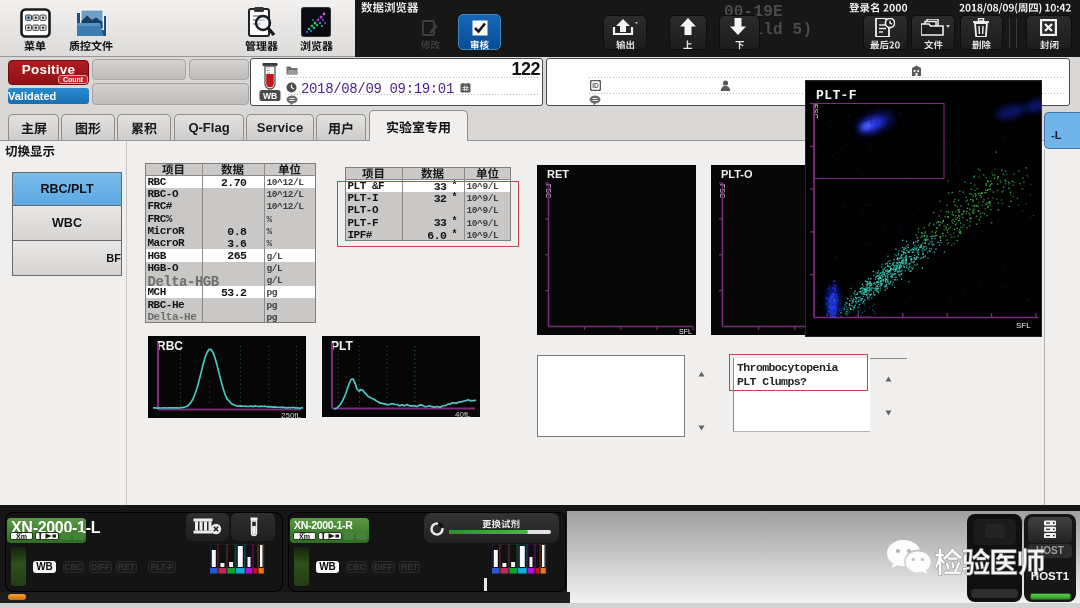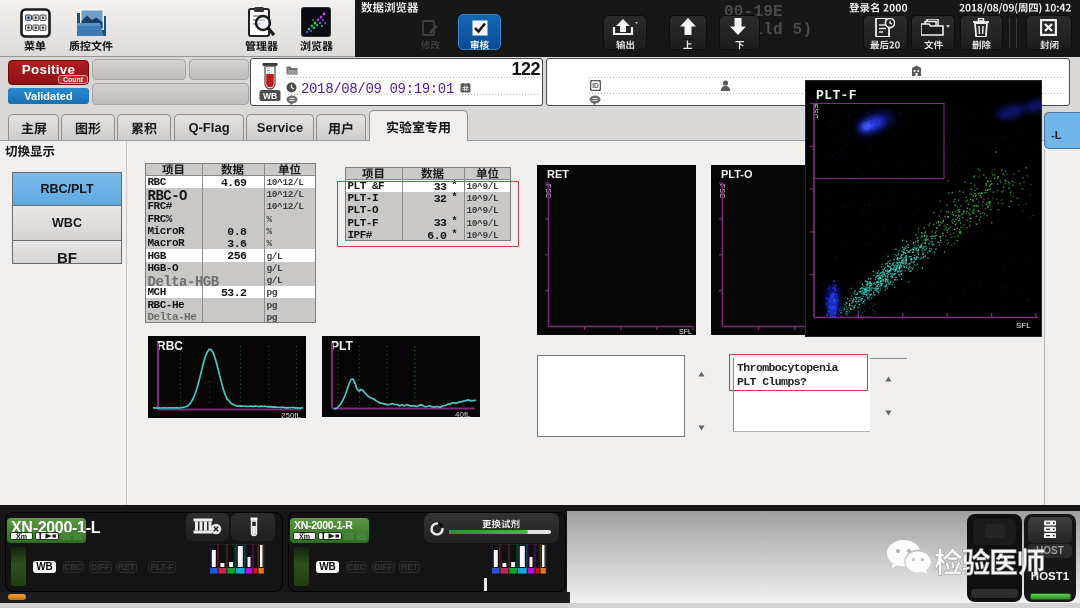--- a/index.html
+++ b/index.html
@@ -163,21 +163,21 @@
 <svg style="position:absolute;left:1039.5px;top:37.5px;overflow:visible" width="21" height="13">
     <path transform="translate(0,10.5)" d="M5.0 -3.9C5.3 -3.2 5.7 -2.2 5.9 -1.7L6.9 -2.1C6.7 -2.7 6.3 -3.6 6.0 -4.2ZM7.2 -8.0V-6.0H5.0V-4.9H7.2V-0.5C7.2 -0.3 7.1 -0.3 7.0 -0.3C6.8 -0.3 6.3 -0.3 5.8 -0.3C5.9 0.0 6.1 0.5 6.2 0.8C6.9 0.8 7.5 0.8 7.8 0.6C8.2 0.4 8.3 0.1 8.3 -0.5V-4.9H9.2V-6.0H8.3V-8.0ZM2.1 -8.1V-7.0H0.7V-6.0H2.1V-5.0H0.4V-4.0H4.8V-5.0H3.2V-6.0H4.6V-7.0H3.2V-8.1ZM0.3 -0.6 0.4 0.5C1.6 0.3 3.4 0.1 4.9 -0.1L4.9 -1.2L3.2 -1.0V-1.9H4.7V-3.0H3.2V-3.8H2.1V-3.0H0.6V-1.9H2.1V-0.8C1.4 -0.8 0.8 -0.7 0.3 -0.6Z M10.1 -5.8V0.8H11.3V-5.8ZM10.3 -7.5C10.7 -7.0 11.2 -6.4 11.5 -6.0L12.4 -6.6C12.2 -7.0 11.6 -7.6 11.2 -8.1ZM14.6 -6.2V-5.0H11.8V-3.9H13.9C13.3 -3.0 12.4 -2.2 11.3 -1.7C11.6 -1.5 12.0 -1.1 12.1 -0.9C13.1 -1.4 14.0 -2.2 14.6 -3.0V-1.2C14.6 -1.1 14.6 -1.0 14.4 -1.0C14.3 -1.0 13.7 -1.0 13.2 -1.0C13.4 -0.7 13.5 -0.2 13.6 0.1C14.4 0.1 14.9 0.0 15.3 -0.1C15.7 -0.3 15.8 -0.6 15.8 -1.2V-3.9H16.9V-5.0H15.8V-6.2ZM12.8 -7.6V-6.6H17.3V-0.4C17.3 -0.2 17.3 -0.2 17.1 -0.2C17.0 -0.2 16.5 -0.2 16.1 -0.2C16.3 0.1 16.4 0.5 16.4 0.8C17.1 0.8 17.6 0.8 18.0 0.6C18.3 0.4 18.4 0.2 18.4 -0.4V-7.6Z" fill="#e8e8e8"></path>
   </svg>
 <div class="a" style="left:0;top:57px;width:1080px;height:50px;background:#d9d8d6"></div>
 <div class="a" style="left:8px;top:60px;width:81px;height:25px;border-radius:4px;background:linear-gradient(#b01b20,#8e1217);border:1px solid #6e0c10"></div>
 <div class="a" style="left:8px;top:62px;width:81px;text-align:center;font-size:13.5px;font-weight:bold;color:#fff;letter-spacing:0.2px">Positive</div>
 <div class="a" style="left:58px;top:74.5px;width:30px;height:9.5px;border-radius:3px;background:#c22328;border:1px solid #dba0a0;font-size:7px;font-weight:bold;color:#fff;text-align:center;line-height:8.5px">Count</div>
 <div class="a" style="left:92px;top:59px;width:94px;height:21px;border-radius:4px;background:linear-gradient(#d3d2d0,#bebdbb);border:1px solid #a6a5a3"></div>
 <div class="a" style="left:189px;top:59px;width:60px;height:21px;border-radius:4px;background:linear-gradient(#d3d2d0,#bebdbb);border:1px solid #a6a5a3"></div>
 <div class="a" style="left:92px;top:83px;width:157px;height:22px;border-radius:4px;background:linear-gradient(#d3d2d0,#bebdbb);border:1px solid #a6a5a3"></div>
-<div class="a" style="left:8px;top:88px;width:81px;height:16px;border-radius:3px;background:linear-gradient(#2a8ace,#176fb2);font-size:11px;font-weight:bold;color:#fff;text-align:center;line-height:16px">Validated</div>
+<div class="a" style="left:8px;top:88px;width:81px;height:16px;border-radius:3px;background:linear-gradient(#2a8ace,#176fb2);font-size:11px;font-weight:bold;color:#fff;line-height:16px">Validated</div>
 <div class="a" style="left:250px;top:58px;width:293px;height:48px;background:#fff;border:1.5px solid #4a4a4a;border-radius:3px"></div>
 <div class="a" style="left:460px;top:59px;width:80px;font-size:18px;font-weight:bold;color:#111;text-align:right;letter-spacing:-0.5px">122</div>
 <svg class="a" style="left:259px;top:62px" width="22" height="44">
 <rect x="3.5" y="1" width="15" height="3" rx="1" fill="#3a3a3a"></rect>
 <path d="M6 4 L6 22 A5 5 0 0 0 16 22 L16 4 Z" fill="#fff" stroke="#555" stroke-width="1.3"></path>
 <path d="M7.2 12 L7.2 21.5 A3.8 3.8 0 0 0 14.8 21.5 L14.8 12 Z" fill="#c0171c"></path>
 <line x1="8" y1="6" x2="11" y2="6" stroke="#999" stroke-width="0.8"></line>
 <line x1="8" y1="8.5" x2="11" y2="8.5" stroke="#999" stroke-width="0.8"></line>
 <line x1="8" y1="11" x2="11" y2="11" stroke="#999" stroke-width="0.8"></line>
 <rect x="0.5" y="28" width="21" height="11" rx="2.5" fill="#4c4c4c"></rect>
@@ -261,51 +261,51 @@
   </svg>
 <div class="a" style="left:1044px;top:112px;width:36px;height:37px;border-radius:5px 0 0 5px;background:#6fb5e9;border:1.5px solid #44749f;border-right:none"></div>
 <div class="a" style="left:1051px;top:129px;font-size:11px;font-weight:bold;color:#12222e">-L</div>
 <div class="a" style="left:1044px;top:149px;width:1px;height:356px;background:#b5b4b2"></div>
 <svg style="position:absolute;left:5px;top:142.2px;overflow:visible" width="52" height="18">
     <path transform="translate(0,13.8)" d="M5.2 -9.7V-8.3H6.9C6.8 -4.7 6.7 -1.7 3.9 -0.0C4.2 0.2 4.7 0.8 4.9 1.2C8.0 -0.8 8.3 -4.3 8.4 -8.3H10.3C10.2 -3.2 10.1 -1.2 9.7 -0.7C9.6 -0.6 9.4 -0.5 9.2 -0.5C8.9 -0.5 8.3 -0.5 7.7 -0.6C7.9 -0.1 8.1 0.6 8.2 1.0C8.8 1.0 9.5 1.0 10.0 0.9C10.4 0.8 10.8 0.7 11.1 0.2C11.6 -0.5 11.7 -2.7 11.9 -8.9C11.9 -9.1 11.9 -9.7 11.9 -9.7ZM1.8 -0.5C2.1 -0.8 2.6 -1.1 5.5 -2.4C5.4 -2.7 5.3 -3.3 5.3 -3.7L3.2 -2.9V-6.0L5.5 -6.4L5.2 -7.8L3.2 -7.4V-10.1H1.8V-7.1L0.2 -6.8L0.5 -5.4L1.8 -5.7V-2.9C1.8 -2.3 1.4 -2.0 1.1 -1.8C1.3 -1.5 1.6 -0.9 1.8 -0.5Z M16.7 -3.7V-2.5H19.4C18.9 -1.6 17.9 -0.7 16.0 0.1C16.4 0.4 16.8 0.8 17.1 1.1C18.8 0.3 19.9 -0.7 20.5 -1.7C21.3 -0.4 22.5 0.5 23.9 1.1C24.1 0.7 24.5 0.2 24.8 -0.1C23.4 -0.5 22.2 -1.4 21.5 -2.5H24.6V-3.7H23.8V-7.4H22.6C23.0 -7.9 23.4 -8.5 23.6 -9.0L22.6 -9.6L22.4 -9.6H20.2C20.3 -9.8 20.4 -10.1 20.6 -10.3L19.1 -10.6C18.6 -9.6 17.9 -8.4 16.7 -7.5V-8.2H15.7V-10.6H14.2V-8.2H13.0V-6.9H14.2V-4.6C13.7 -4.5 13.2 -4.4 12.8 -4.3L13.1 -2.8L14.2 -3.2V-0.6C14.2 -0.5 14.2 -0.4 14.1 -0.4C13.9 -0.4 13.5 -0.4 13.1 -0.4C13.2 -0.0 13.4 0.6 13.5 1.0C14.2 1.0 14.8 1.0 15.2 0.7C15.6 0.5 15.7 0.1 15.7 -0.6V-3.6L16.9 -3.9L16.7 -5.3L15.7 -5.0V-6.9H16.7V-7.4C17.0 -7.2 17.3 -6.8 17.5 -6.5V-3.7ZM19.4 -8.3H21.5C21.4 -8.0 21.1 -7.7 20.9 -7.4H18.7C18.9 -7.7 19.2 -8.0 19.4 -8.3ZM21.6 -6.3H22.3V-3.7H21.3C21.4 -4.1 21.4 -4.5 21.4 -4.9V-6.3ZM18.9 -3.7V-6.3H19.9V-4.9C19.9 -4.5 19.9 -4.2 19.9 -3.7Z M28.5 -7.0H34.0V-6.1H28.5ZM28.5 -8.9H34.0V-8.1H28.5ZM27.0 -10.1V-5.0H35.5V-10.1ZM35.0 -4.4C34.7 -3.6 34.1 -2.6 33.6 -1.9L34.8 -1.4C35.2 -2.0 35.8 -2.9 36.3 -3.8ZM26.3 -3.8C26.7 -3.0 27.2 -2.0 27.5 -1.3L28.7 -1.9C28.4 -2.5 27.9 -3.5 27.4 -4.3ZM31.9 -4.6V-0.9H30.5V-4.6H29.1V-0.9H25.4V0.6H37.1V-0.9H33.4V-4.6Z M40.0 -4.4C39.5 -3.1 38.7 -1.8 37.8 -0.9C38.2 -0.7 38.9 -0.3 39.2 -0.0C40.0 -1.0 41.0 -2.5 41.5 -4.0ZM45.9 -3.9C46.7 -2.6 47.5 -1.0 47.8 0.0L49.4 -0.7C49.0 -1.8 48.1 -3.3 47.3 -4.4ZM39.3 -9.8V-8.3H48.2V-9.8ZM38.2 -6.8V-5.3H43.0V-0.7C43.0 -0.5 42.9 -0.4 42.7 -0.4C42.4 -0.4 41.5 -0.4 40.8 -0.5C41.0 -0.0 41.3 0.7 41.4 1.1C42.4 1.1 43.3 1.1 43.9 0.9C44.4 0.6 44.6 0.2 44.6 -0.6V-5.3H49.4V-6.8Z" fill="#141414"></path>
   </svg>
 <div class="a" style="left:126px;top:141px;width:1px;height:365px;background:#c9c8c6"></div>
 <div class="a" style="left:12px;top:172px;width:110px;height:34px;background:linear-gradient(#79bcec,#5ea9e2);border:1px solid #6a6a6a;font-size:12.5px;font-weight:bold;color:#0c1218;text-align:center;line-height:33px">RBC/PLT</div>
 <div class="a" style="left:12px;top:206px;width:110px;height:35px;background:linear-gradient(#e8e7e5,#d5d4d2);border:1px solid #6a6a6a;border-top:none;font-size:12.5px;font-weight:bold;color:#141414;text-align:center;line-height:34px">WBC</div>
-<div class="a" style="left:12px;top:241px;width:110px;height:23px;background:linear-gradient(#e8e7e5,#d5d4d2);border:1px solid #6a6a6a;border-top:none;font-size:15px;font-weight:bold;color:#141414;text-align:center;line-height:34px">BF</div>
+<div class="a" style="left:12px;top:241px;width:110px;height:35px;background:linear-gradient(#e8e7e5,#d5d4d2);border:1px solid #6a6a6a;border-top:none;font-size:11px;font-weight:bold;color:#141414;text-align:right;line-height:34px">BF</div>
 <div class="a" style="left:145px;top:163px;width:171px;height:160.1px;background:#c9c8c6;border:1px solid #7e7d7b"></div>
 <div class="a" style="left:146px;top:164px;width:169px;height:11.5px;background:#cbcac8;border-bottom:1px solid #8a8988"></div>
 <svg style="position:absolute;left:162.0px;top:161.3px;overflow:visible" width="25" height="16">
     <path transform="translate(0,12.7)" d="M6.9 -5.6V-3.2C6.9 -2.1 6.5 -0.8 3.4 0.0C3.7 0.3 4.1 0.8 4.3 1.1C7.6 0.1 8.3 -1.6 8.3 -3.2V-5.6ZM7.9 -0.8C8.7 -0.3 9.8 0.5 10.3 1.0L11.2 0.0C10.7 -0.4 9.6 -1.2 8.7 -1.7ZM0.2 -2.4 0.6 -0.9C1.7 -1.3 3.1 -1.8 4.5 -2.3L4.3 -3.5L3.1 -3.2V-7.2H4.3V-8.5H0.4V-7.2H1.7V-2.8ZM4.7 -7.2V-1.8H6.1V-6.0H9.1V-1.8H10.5V-7.2H7.8L8.3 -8.1H11.1V-9.3H4.4V-8.1H6.7C6.6 -7.8 6.5 -7.5 6.4 -7.2Z M14.5 -5.2H19.8V-3.8H14.5ZM14.5 -6.5V-7.8H19.8V-6.5ZM14.5 -2.5H19.8V-1.2H14.5ZM13.1 -9.1V0.9H14.5V0.2H19.8V0.9H21.3V-9.1Z" fill="#1a1a1a"></path>
   </svg>
 <svg style="position:absolute;left:221.25px;top:161.3px;overflow:visible" width="25" height="16">
     <path transform="translate(0,12.7)" d="M4.9 -9.6C4.7 -9.2 4.4 -8.6 4.1 -8.2L5.0 -7.8C5.3 -8.1 5.7 -8.7 6.0 -9.2ZM4.3 -2.7C4.1 -2.3 3.8 -2.0 3.5 -1.7L2.6 -2.1L2.9 -2.7ZM0.9 -1.7C1.4 -1.5 2.0 -1.2 2.6 -0.9C1.9 -0.5 1.1 -0.2 0.3 -0.0C0.5 0.2 0.8 0.7 0.9 1.0C2.0 0.7 2.9 0.3 3.7 -0.3C4.0 -0.1 4.3 0.1 4.5 0.3L5.4 -0.6C5.1 -0.7 4.8 -0.9 4.5 -1.1C5.1 -1.8 5.6 -2.6 5.9 -3.6L5.1 -3.9L4.9 -3.9H3.5L3.6 -4.3L2.4 -4.5C2.3 -4.3 2.3 -4.1 2.2 -3.9H0.7V-2.7H1.6C1.4 -2.3 1.1 -2.0 0.9 -1.7ZM0.8 -9.2C1.0 -8.7 1.3 -8.1 1.4 -7.7H0.5V-6.6H2.2C1.7 -6.1 0.9 -5.6 0.3 -5.3C0.5 -5.0 0.8 -4.6 1.0 -4.3C1.5 -4.6 2.2 -5.1 2.7 -5.6V-4.6H4.0V-5.8C4.4 -5.5 4.8 -5.1 5.1 -4.9L5.8 -5.8C5.6 -6.0 5.0 -6.3 4.5 -6.6H6.1V-7.7H4.0V-9.8H2.7V-7.7H1.5L2.4 -8.1C2.4 -8.6 2.1 -9.1 1.8 -9.6ZM7.0 -9.7C6.8 -7.7 6.3 -5.7 5.3 -4.5C5.6 -4.3 6.1 -3.9 6.3 -3.6C6.6 -3.9 6.8 -4.3 6.9 -4.7C7.2 -3.8 7.4 -3.0 7.8 -2.3C7.2 -1.3 6.3 -0.6 5.2 -0.0C5.4 0.2 5.8 0.8 5.9 1.1C7.0 0.5 7.8 -0.2 8.4 -1.0C9.0 -0.2 9.6 0.4 10.4 0.9C10.6 0.6 11.0 0.1 11.3 -0.1C10.4 -0.6 9.7 -1.4 9.2 -2.3C9.7 -3.4 10.1 -4.7 10.3 -6.4H11.0V-7.6H7.9C8.1 -8.3 8.2 -8.9 8.3 -9.6ZM9.0 -6.4C8.9 -5.4 8.7 -4.5 8.5 -3.8C8.2 -4.6 7.9 -5.4 7.8 -6.4Z M17.1 -2.7V1.0H18.3V0.7H21.0V1.0H22.3V-2.7H20.2V-3.8H22.6V-4.9H20.2V-6.0H22.2V-9.3H15.9V-5.8C15.9 -4.0 15.8 -1.4 14.7 0.3C14.9 0.4 15.5 0.8 15.8 1.1C16.7 -0.2 17.0 -2.1 17.1 -3.8H18.9V-2.7ZM17.2 -8.1H20.9V-7.1H17.2ZM17.2 -6.0H18.9V-4.9H17.2L17.2 -5.8ZM18.3 -0.4V-1.6H21.0V-0.4ZM13.1 -9.8V-7.6H11.9V-6.3H13.1V-4.3L11.7 -3.9L12.1 -2.6L13.1 -2.9V-0.6C13.1 -0.4 13.1 -0.4 12.9 -0.4C12.8 -0.4 12.4 -0.4 12.0 -0.4C12.2 -0.0 12.3 0.5 12.3 0.9C13.1 0.9 13.6 0.8 13.9 0.6C14.3 0.4 14.4 0.1 14.4 -0.6V-3.3L15.6 -3.6L15.4 -4.9L14.4 -4.6V-6.3H15.6V-7.6H14.4V-9.8Z" fill="#1a1a1a"></path>
   </svg>
 <svg style="position:absolute;left:278.25px;top:161.3px;overflow:visible" width="25" height="16">
     <path transform="translate(0,12.7)" d="M2.9 -4.9H5.0V-4.1H2.9ZM6.4 -4.9H8.6V-4.1H6.4ZM2.9 -6.7H5.0V-5.9H2.9ZM6.4 -6.7H8.6V-5.9H6.4ZM7.8 -9.7C7.6 -9.1 7.2 -8.4 6.8 -7.8H4.4L4.9 -8.1C4.6 -8.5 4.1 -9.2 3.7 -9.7L2.5 -9.2C2.8 -8.8 3.2 -8.2 3.4 -7.8H1.6V-2.9H5.0V-2.2H0.6V-0.9H5.0V1.0H6.4V-0.9H11.0V-2.2H6.4V-2.9H10.1V-7.8H8.4C8.7 -8.2 9.1 -8.7 9.4 -9.2Z M16.3 -5.8C16.7 -4.3 16.9 -2.3 17.0 -1.1L18.4 -1.5C18.3 -2.6 17.9 -4.6 17.6 -6.1ZM17.9 -9.6C18.0 -9.1 18.3 -8.3 18.4 -7.8H15.7V-6.5H22.1V-7.8H18.5L19.8 -8.2C19.6 -8.7 19.4 -9.4 19.2 -9.9ZM15.2 -0.8V0.6H22.5V-0.8H20.5C20.9 -2.2 21.4 -4.2 21.7 -5.9L20.2 -6.2C20.1 -4.5 19.7 -2.3 19.3 -0.8ZM14.5 -9.7C13.9 -8.1 12.9 -6.4 11.8 -5.4C12.1 -5.1 12.5 -4.3 12.6 -4.0C12.8 -4.2 13.1 -4.5 13.3 -4.8V1.0H14.7V-7.0C15.1 -7.8 15.5 -8.5 15.8 -9.3Z" fill="#1a1a1a"></path>
   </svg>
 <div class="a" style="left:146px;top:175.5px;width:169px;height:12.3px;background:#fff"></div>
 <div class="a mono" style="left:147.5px;top:175.7px;font-size:11px;font-weight:bold;color:#141414;letter-spacing:-0.5px">RBC</div>
-<div class="a mono" style="left:202px;top:175.5px;width:44.5px;font-size:11.5px;font-weight:bold;color:#141414;text-align:right;letter-spacing:-0.5px">4.69</div>
+<div class="a mono" style="left:202px;top:175.5px;width:44.5px;font-size:11.5px;font-weight:bold;color:#141414;text-align:right;letter-spacing:-0.5px">2.70</div>
 <div class="a mono" style="left:266.5px;top:176.7px;font-size:9.5px;font-weight:bold;color:#3f3f3f;letter-spacing:-0.4px">10^12/L</div>
-<div class="a mono" style="left:147.5px;top:188px;font-size:14px;font-weight:bold;color:#141414;letter-spacing:-0.5px">RBC-O</div>
+<div class="a mono" style="left:147.5px;top:188px;font-size:11px;font-weight:bold;color:#141414;letter-spacing:-0.5px">RBC-O</div>
 <div class="a mono" style="left:266.5px;top:189px;font-size:9.5px;font-weight:bold;color:#3f3f3f;letter-spacing:-0.4px">10^12/L</div>
 <div class="a mono" style="left:147.5px;top:200.3px;font-size:11px;font-weight:bold;color:#141414;letter-spacing:-0.5px">FRC#</div>
 <div class="a mono" style="left:266.5px;top:201.3px;font-size:9.5px;font-weight:bold;color:#3f3f3f;letter-spacing:-0.4px">10^12/L</div>
 <div class="a mono" style="left:147.5px;top:212.6px;font-size:11px;font-weight:bold;color:#141414;letter-spacing:-0.5px">FRC%</div>
 <div class="a mono" style="left:266.5px;top:213.6px;font-size:9.5px;font-weight:bold;color:#3f3f3f;letter-spacing:-0.4px">%</div>
 <div class="a mono" style="left:147.5px;top:224.9px;font-size:11px;font-weight:bold;color:#141414;letter-spacing:-0.5px">MicroR</div>
 <div class="a mono" style="left:202px;top:224.7px;width:44.5px;font-size:11.5px;font-weight:bold;color:#141414;text-align:right;letter-spacing:-0.5px">0.8</div>
 <div class="a mono" style="left:266.5px;top:225.9px;font-size:9.5px;font-weight:bold;color:#3f3f3f;letter-spacing:-0.4px">%</div>
 <div class="a mono" style="left:147.5px;top:237.2px;font-size:11px;font-weight:bold;color:#141414;letter-spacing:-0.5px">MacroR</div>
 <div class="a mono" style="left:202px;top:237px;width:44.5px;font-size:11.5px;font-weight:bold;color:#141414;text-align:right;letter-spacing:-0.5px">3.6</div>
 <div class="a mono" style="left:266.5px;top:238.2px;font-size:9.5px;font-weight:bold;color:#3f3f3f;letter-spacing:-0.4px">%</div>
 <div class="a" style="left:146px;top:249.3px;width:169px;height:12.3px;background:#fff"></div>
 <div class="a mono" style="left:147.5px;top:249.5px;font-size:11px;font-weight:bold;color:#141414;letter-spacing:-0.5px">HGB</div>
-<div class="a mono" style="left:202px;top:249.3px;width:44.5px;font-size:11.5px;font-weight:bold;color:#141414;text-align:right;letter-spacing:-0.5px">256</div>
+<div class="a mono" style="left:202px;top:249.3px;width:44.5px;font-size:11.5px;font-weight:bold;color:#141414;text-align:right;letter-spacing:-0.5px">265</div>
 <div class="a mono" style="left:266.5px;top:250.5px;font-size:9.5px;font-weight:bold;color:#3f3f3f;letter-spacing:-0.4px">g/L</div>
 <div class="a mono" style="left:147.5px;top:261.8px;font-size:11px;font-weight:bold;color:#141414;letter-spacing:-0.5px">HGB-O</div>
 <div class="a mono" style="left:266.5px;top:262.8px;font-size:9.5px;font-weight:bold;color:#3f3f3f;letter-spacing:-0.4px">g/L</div>
 <div class="a mono" style="left:147.5px;top:274.1px;font-size:14px;font-weight:bold;color:#6f6f6e;letter-spacing:-0.5px">Delta-HGB</div>
 <div class="a mono" style="left:266.5px;top:275.1px;font-size:9.5px;font-weight:bold;color:#3f3f3f;letter-spacing:-0.4px">g/L</div>
 <div class="a" style="left:146px;top:286.2px;width:169px;height:12.3px;background:#fff"></div>
 <div class="a mono" style="left:147.5px;top:286.4px;font-size:11px;font-weight:bold;color:#141414;letter-spacing:-0.5px">MCH</div>
 <div class="a mono" style="left:202px;top:286.2px;width:44.5px;font-size:11.5px;font-weight:bold;color:#141414;text-align:right;letter-spacing:-0.5px">53.2</div>
 <div class="a mono" style="left:266.5px;top:287.4px;font-size:9.5px;font-weight:bold;color:#3f3f3f;letter-spacing:-0.4px">pg</div>
 <div class="a mono" style="left:147.5px;top:298.7px;font-size:11px;font-weight:bold;color:#141414;letter-spacing:-0.5px">RBC-He</div>

